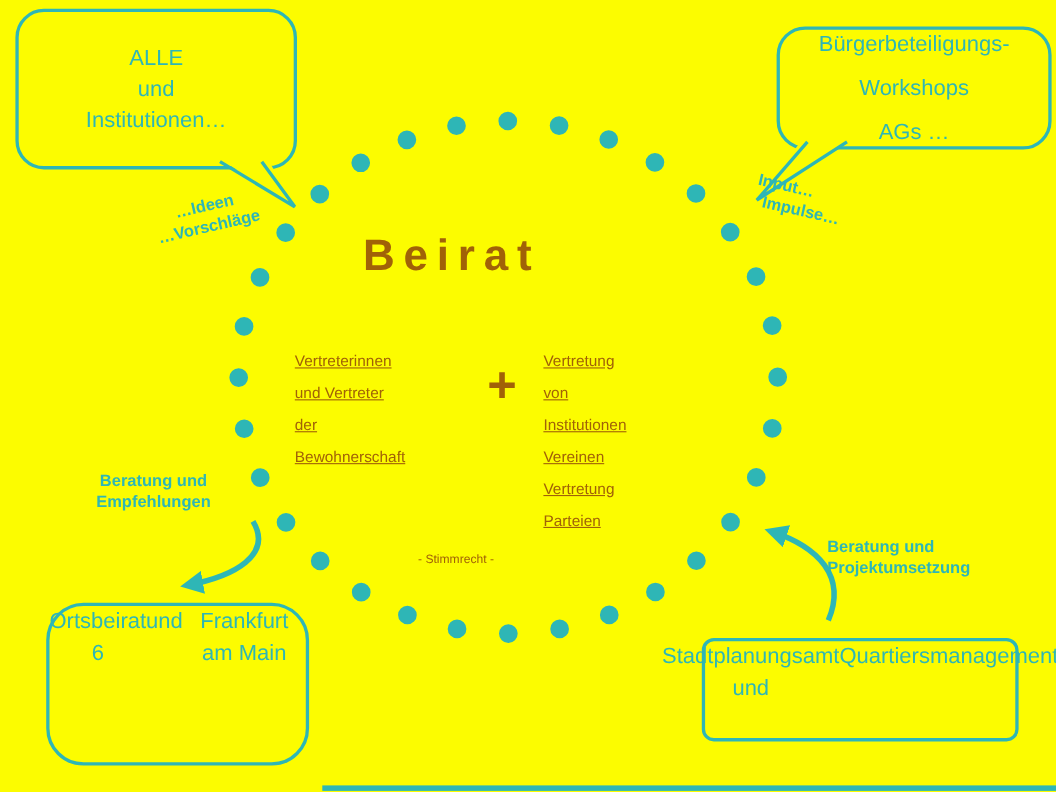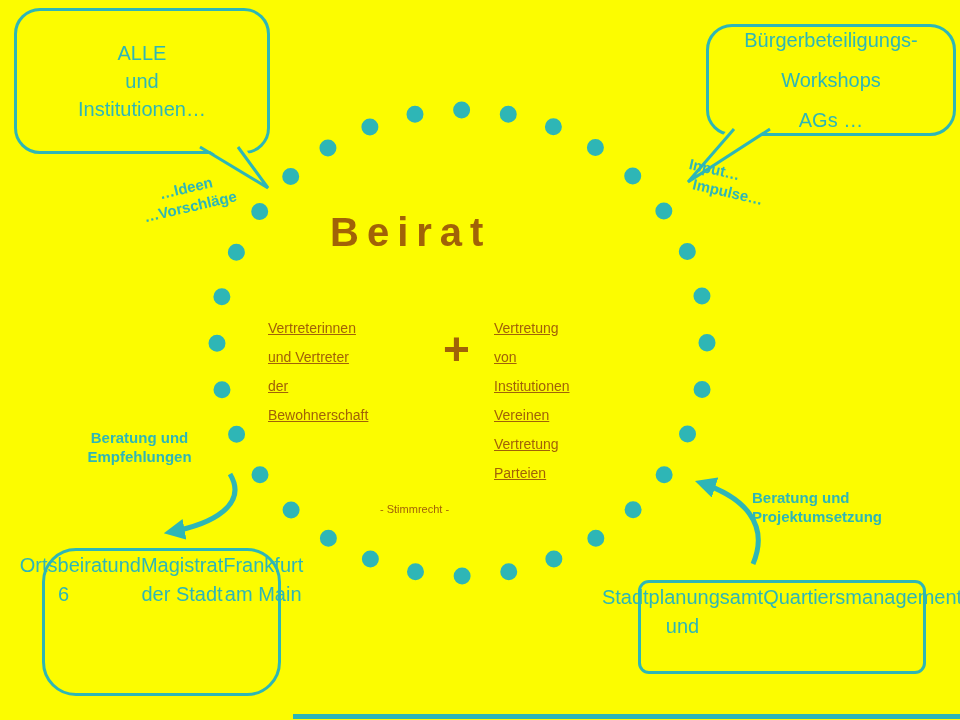--- a/index.html
+++ b/index.html
@@ -81,21 +81,20 @@
 
   <div class="bubble" style="left:706px;top:24px;width:244px;height:106px;gap:12px;">
     <div>Bürgerbeteiligungs-</div>
     <div>Workshops</div>
     <div>AGs …</div>
   </div>
 
   <div class="roundbox" style="left:42px;top:548px;width:233px;height:142px;border-radius:34px;">
     <div>Ortsbeirat 6</div>
     <div>und</div>
-    <div>Magistrat der Stadt</div>
     <div>Frankfurt am Main</div>
   </div>
 
   <div class="roundbox" style="left:638px;top:580px;width:282px;height:88px;border-radius:11px;">
     <div>Stadtplanungsamt und</div>
     <div>Quartiersmanagement</div>
   </div>
 
   <div class="caption" style="left:118px;top:178px;width:140px;text-align:center;transform:rotate(-13deg);">
     <div>…Ideen</div>

